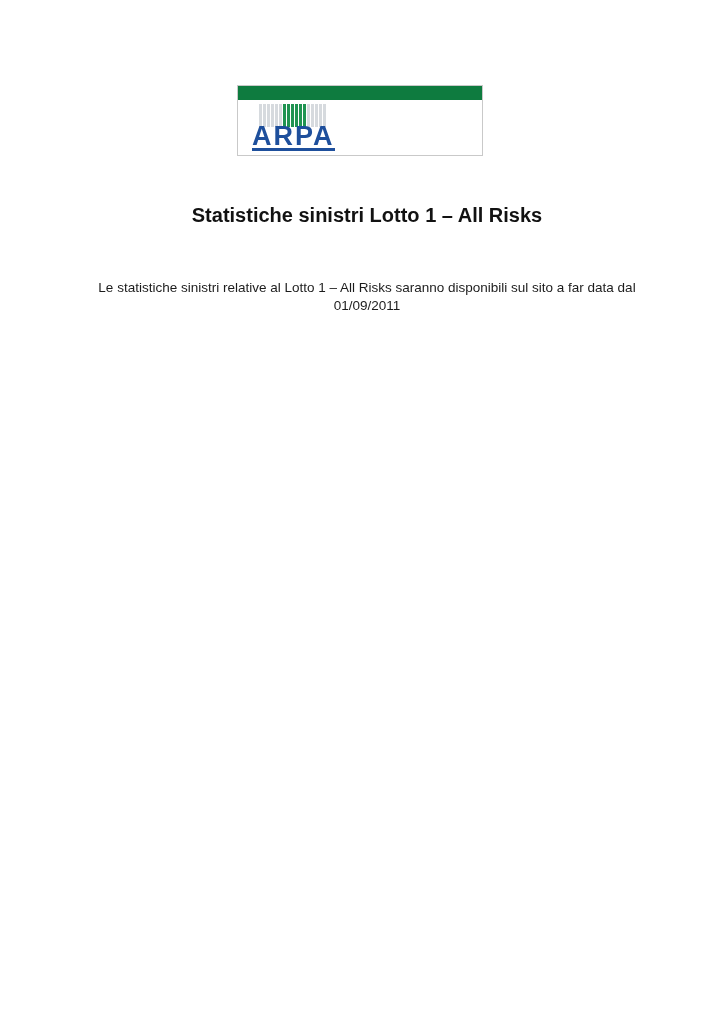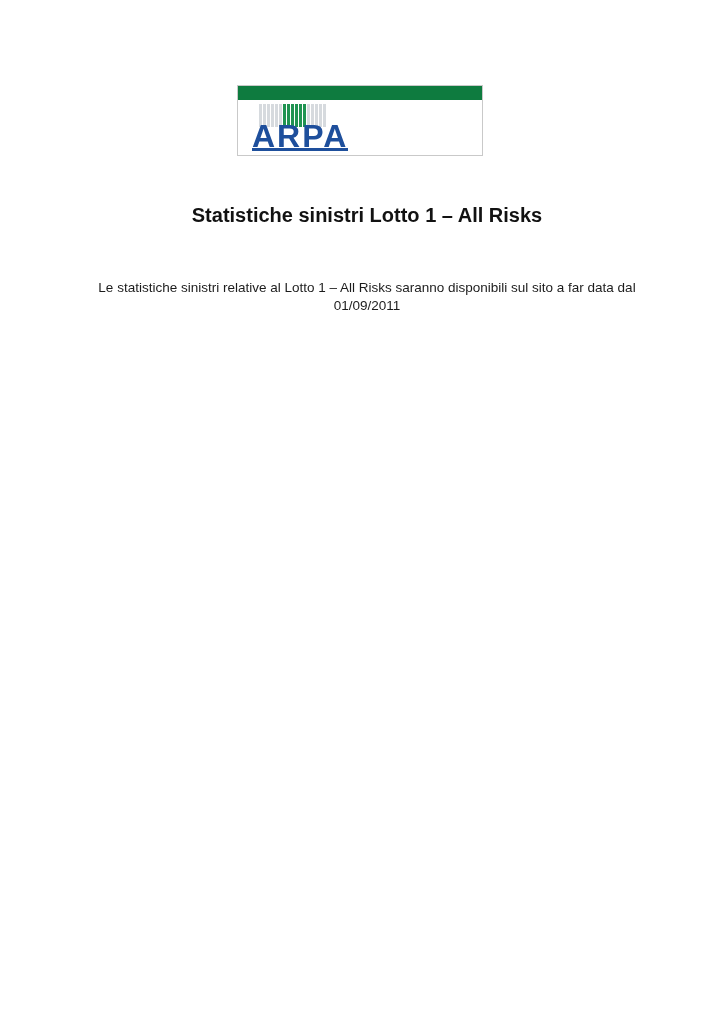--- a/index.html
+++ b/index.html
@@ -52,21 +52,21 @@
     align-items: stretch;
   }
   .bars .bar {
     width: 2.5px;
     height: 100%;
     display: inline-block;
   }
   .arpa-text {
     font-family: "Liberation Sans", sans-serif;
     font-weight: bold;
-    font-size: 32px;
+    font-size: 27px;
     line-height: 22px;
     letter-spacing: 2px;
     color: #1e4f9c;
     border-bottom: 3px solid #0ea5e9;
     padding-bottom: 1px;
     width: fit-content;
     margin-top: -2px;
   }
   .logo-org {
     margin-left: 3px;

